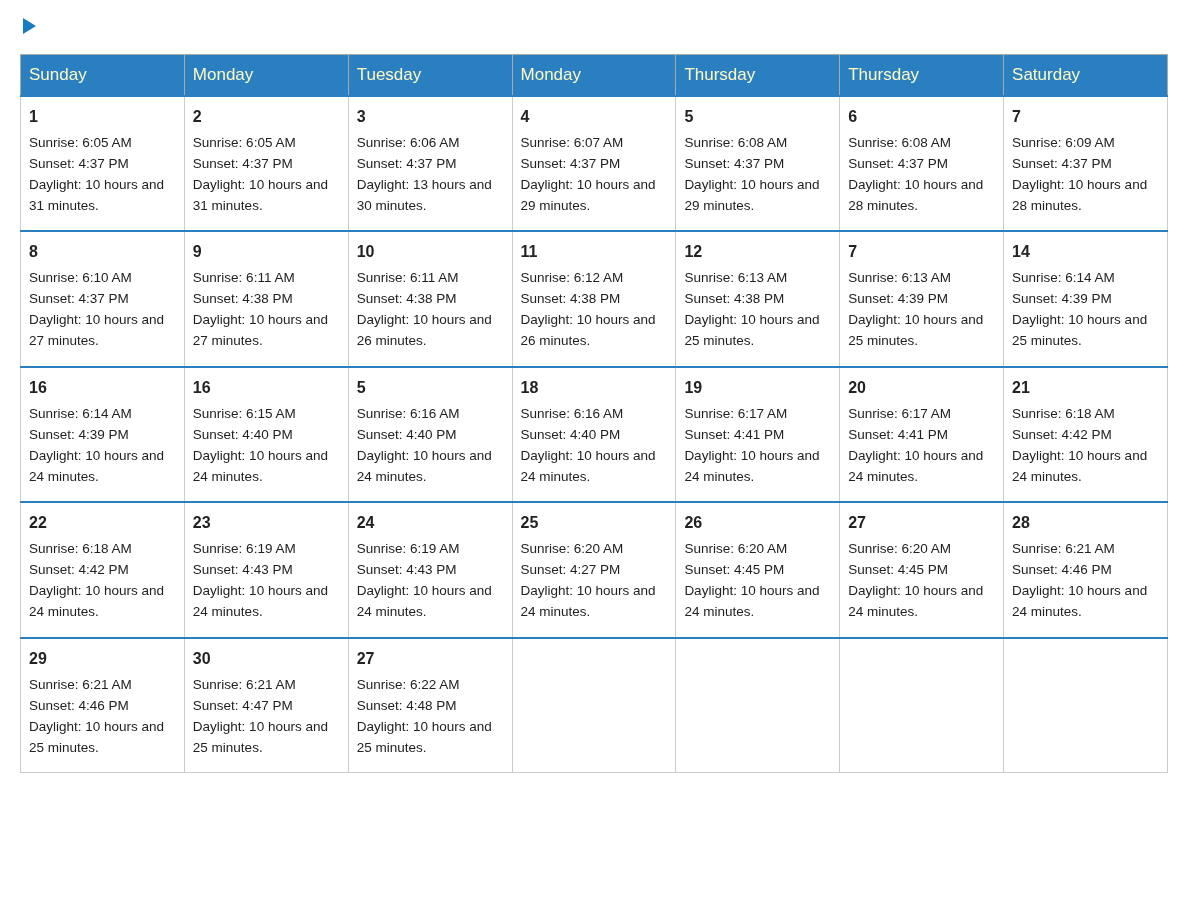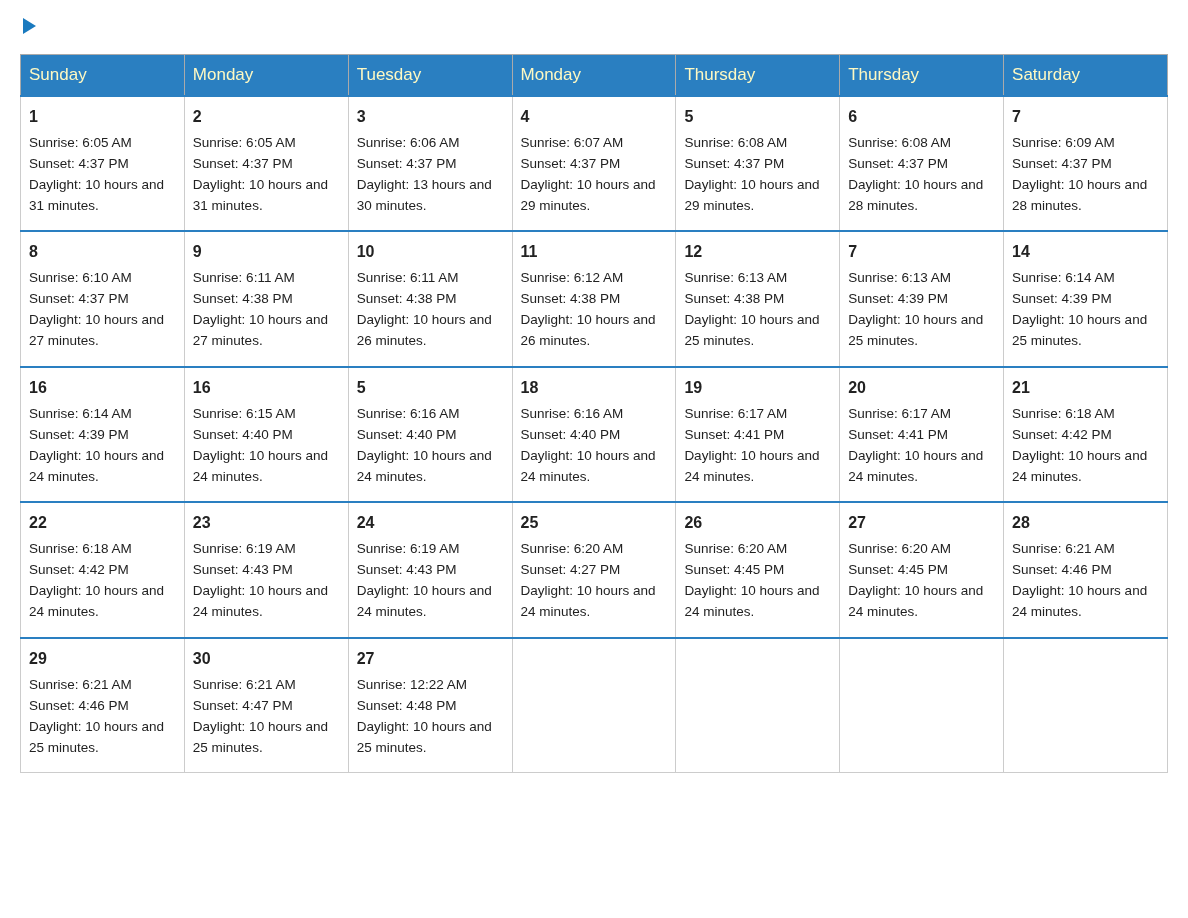--- a/index.html
+++ b/index.html
@@ -147,20 +147,20 @@
         <td><span class="day-number">23</span><span>Sunrise: 6:19 AM</span><br><span>Sunset: 4:43 PM</span><br><span>Daylight: 10 hours and 24 minutes.</span></td>
         <td><span class="day-number">24</span><span>Sunrise: 6:19 AM</span><br><span>Sunset: 4:43 PM</span><br><span>Daylight: 10 hours and 24 minutes.</span></td>
         <td><span class="day-number">25</span><span>Sunrise: 6:20 AM</span><br><span>Sunset: 4:27 PM</span><br><span>Daylight: 10 hours and 24 minutes.</span></td>
         <td><span class="day-number">26</span><span>Sunrise: 6:20 AM</span><br><span>Sunset: 4:45 PM</span><br><span>Daylight: 10 hours and 24 minutes.</span></td>
         <td><span class="day-number">27</span><span>Sunrise: 6:20 AM</span><br><span>Sunset: 4:45 PM</span><br><span>Daylight: 10 hours and 24 minutes.</span></td>
         <td><span class="day-number">28</span><span>Sunrise: 6:21 AM</span><br><span>Sunset: 4:46 PM</span><br><span>Daylight: 10 hours and 24 minutes.</span></td>
       </tr>
       <tr class="week-row">
         <td><span class="day-number">29</span><span>Sunrise: 6:21 AM</span><br><span>Sunset: 4:46 PM</span><br><span>Daylight: 10 hours and 25 minutes.</span></td>
         <td><span class="day-number">30</span><span>Sunrise: 6:21 AM</span><br><span>Sunset: 4:47 PM</span><br><span>Daylight: 10 hours and 25 minutes.</span></td>
-        <td><span class="day-number">27</span><span>Sunrise: 12:22 AM</span><br><span>Sunset: 4:48 PM</span><br><span>Daylight: 10 hours and 25 minutes.</span></td>
+        <td><span class="day-number">27</span><span>Sunrise: 6:22 AM</span><br><span>Sunset: 4:48 PM</span><br><span>Daylight: 10 hours and 25 minutes.</span></td>
         <td class="empty-cell"></td>
         <td class="empty-cell"></td>
         <td class="empty-cell"></td>
         <td class="empty-cell"></td>
       </tr>
     </tbody>
 </table>
 
 </body></html>

